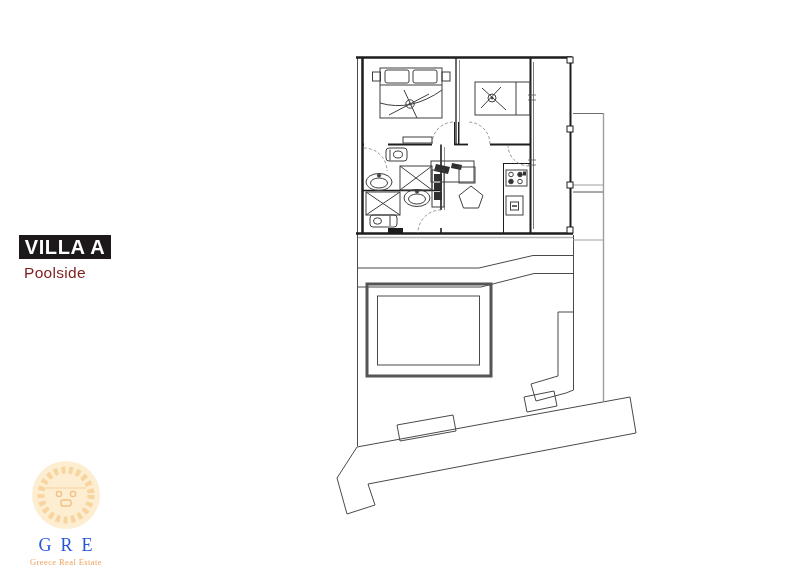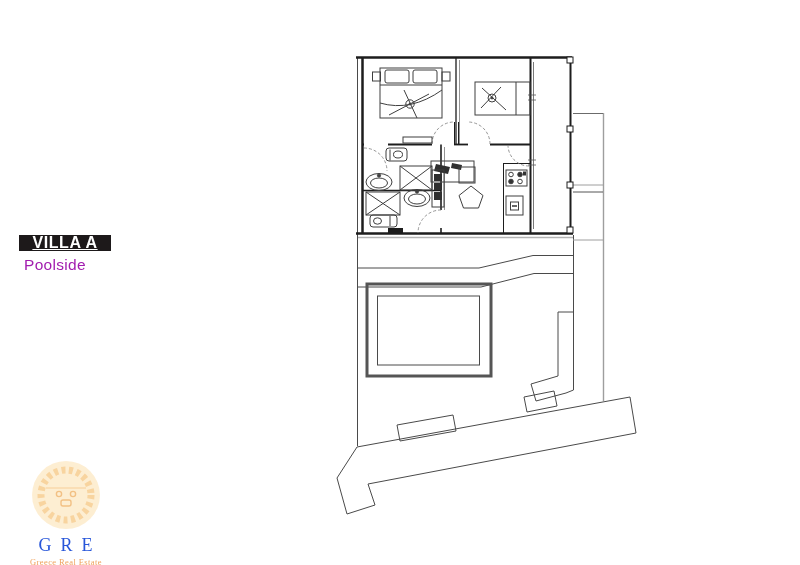--- a/index.html
+++ b/index.html
@@ -3,26 +3,26 @@
 <meta charset="utf-8">
 <style>
   html,body{margin:0;padding:0;}
   body{
     width:800px;height:565px;position:relative;background:#ffffff;
     font-family:"Liberation Sans", sans-serif;overflow:hidden;
   }
   .plan-svg{position:absolute;left:0;top:0;}
   .label-block{position:absolute;left:19px;top:235px;}
   .label-title{
-    width:92px;height:16px;background:#1d191a;color:#ffffff;
-    font-size:16px;font-weight:bold;letter-spacing:0.6px;
-    display:flex;align-items:center;justify-content:center;text-decoration:underline;
+    width:92px;height:24px;background:#1d191a;color:#ffffff;
+    font-size:20px;font-weight:bold;letter-spacing:0.6px;
+    display:flex;align-items:center;justify-content:center;
   }
   .label-subtitle{
-    margin-top:5px;padding-left:5px;color:#a21caf;
+    margin-top:5px;padding-left:5px;color:#7f1d1d;
     font-size:15.5px;font-weight:500;letter-spacing:0.3px;
   }
   .logo-block{
     position:absolute;left:20px;top:458px;width:92px;text-align:center;
   }
   .logo-sun{display:block;margin:0 auto;opacity:0.8;}
   .logo-monogram{
     font-family:"Liberation Serif", serif;font-size:18px;color:#1d4ed8;
     letter-spacing:9px;margin-left:8px;margin-top:1px;opacity:0.95;
   }

